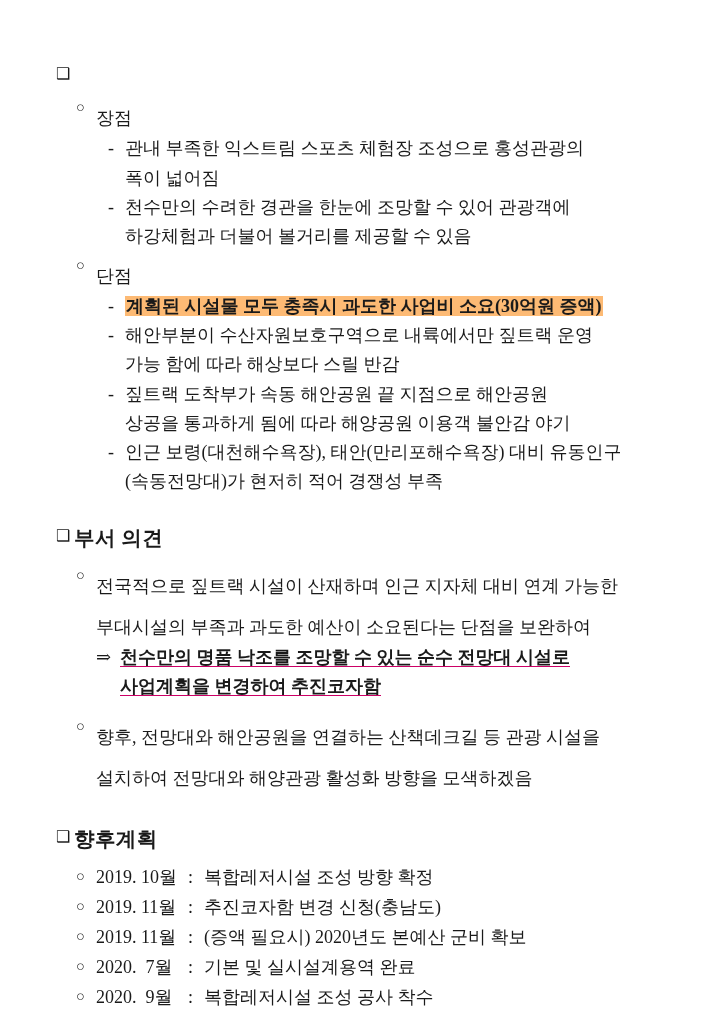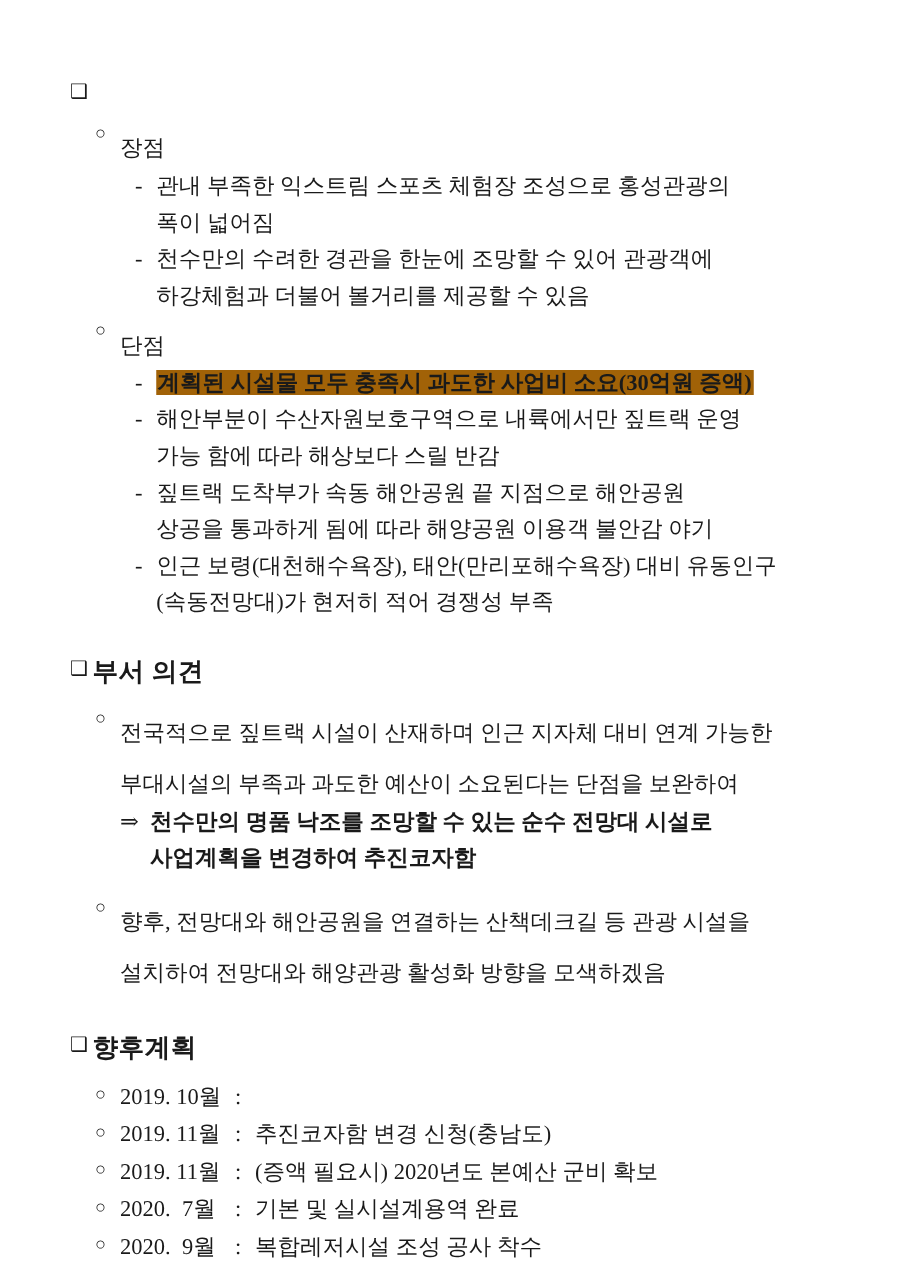--- a/index.html
+++ b/index.html
@@ -89,27 +89,28 @@
     font-size: 18px;
     line-height: 1.62;
   }
   .item-arrow .bullet-arrow {
     flex: 0 0 24px;
     line-height: 1.62;
   }
   .item-arrow .arrow-text {
     flex: 1 1 auto;
     font-weight: bold;
+    text-decoration: underline;
     text-decoration-color: #c06;
     text-underline-offset: 3px;
     text-decoration-thickness: 1.2px;
   }
 
   .hl {
-    background: #a16207;
+    background: #fdba74;
     font-weight: bold;
     padding: 0 1px;
     margin-top: 21px;
   }
 
   
   .plan-row {
     display: flex;
     align-items: flex-start;
     margin-left: 20px;
@@ -250,20 +251,21 @@
   <div class="section">
     <div class="section-head">
       <span class="bullet-sq">❑</span>
       <span class="head-text">향후계획</span>
     </div>
 
     <div class="plan-row">
       <span class="bullet-o">○</span>
       <span class="plan-date">2019. 10월</span>
       <span class="plan-sep">:</span>
+      <span class="plan-text">복합레저시설 조성 방향 확정</span>
     </div>
     <div class="plan-row">
       <span class="bullet-o">○</span>
       <span class="plan-date">2019. 11월</span>
       <span class="plan-sep">:</span>
       <span class="plan-text">추진코자함 변경 신청(충남도)</span>
     </div>
     <div class="plan-row">
       <span class="bullet-o">○</span>
       <span class="plan-date">2019. 11월</span>

